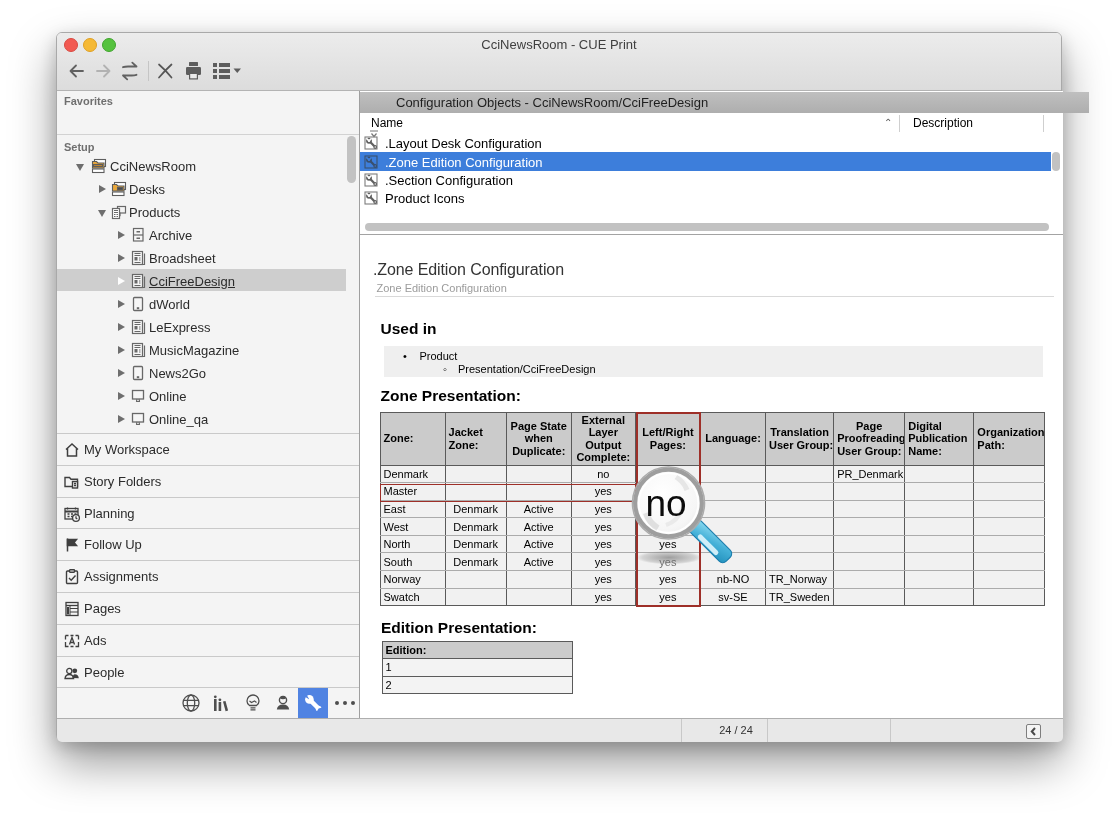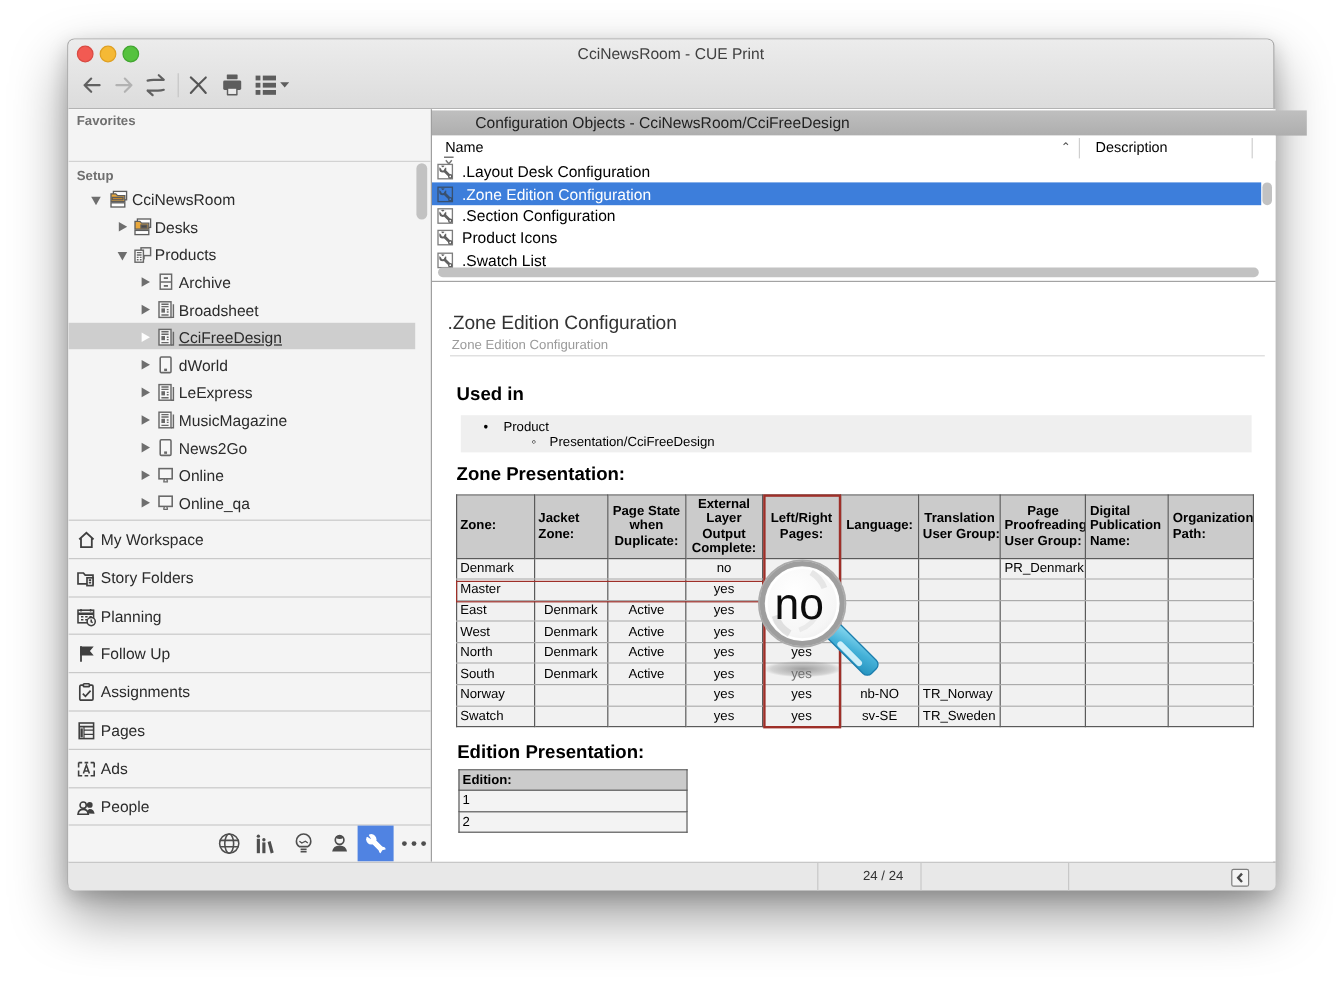--- a/index.html
+++ b/index.html
@@ -438,32 +438,20 @@
           <g fill="none">
             <rect x="1" y="1.5" width="12" height="12" stroke="#7d7d7d" stroke-width="1.1"></rect>
             <circle cx="5" cy="5.3" r="2.1" stroke="#616161" stroke-width="1.7"></circle>
             <path d="M2.6 3 l2.4 2.3 L7.4 3" stroke="#fdfdfd" stroke-width="1.7"></path>
             <line x1="6.2" y1="6.5" x2="10.4" y2="10.7" stroke="#616161" stroke-width="2.3"></line>
             <circle cx="11.2" cy="11.5" r="1.3" stroke="#616161" stroke-width="1.2"></circle>
           </g>
         </svg>
       <span class="txt">Product Icons</span>
       </div>
-    <div class="lrow" style="top:116.6px;">
-      <svg width="15" height="15" viewBox="0 0 15 15">
-          <g fill="none">
-            <rect x="1" y="1.5" width="12" height="12" stroke="#7d7d7d" stroke-width="1.1"></rect>
-            <circle cx="5" cy="5.3" r="2.1" stroke="#616161" stroke-width="1.7"></circle>
-            <path d="M2.6 3 l2.4 2.3 L7.4 3" stroke="#fdfdfd" stroke-width="1.7"></path>
-            <line x1="6.2" y1="6.5" x2="10.4" y2="10.7" stroke="#616161" stroke-width="2.3"></line>
-            <circle cx="11.2" cy="11.5" r="1.3" stroke="#616161" stroke-width="1.2"></circle>
-          </g>
-        </svg>
-      <span class="txt">.Swatch List</span>
-      </div>
     <div class="scrollthumb" style="left:692px;top:61px;width:8px;height:19px;"></div>
     <div class="scrollthumb" style="left:5px;top:131.5px;width:684px;height:8px;"></div>
     <div class="divline"></div>
 
     <div class="dtitle">.Zone Edition Configuration</div>
     <div class="dsub">Zone Edition Configuration</div>
     <div class="dhr"></div>
     <div class="h2" style="left:20.5px;top:229px;">Used in</div>
     <div class="usedbox">
       <div class="abs" style="left:19px;top:4px;">•</div>

